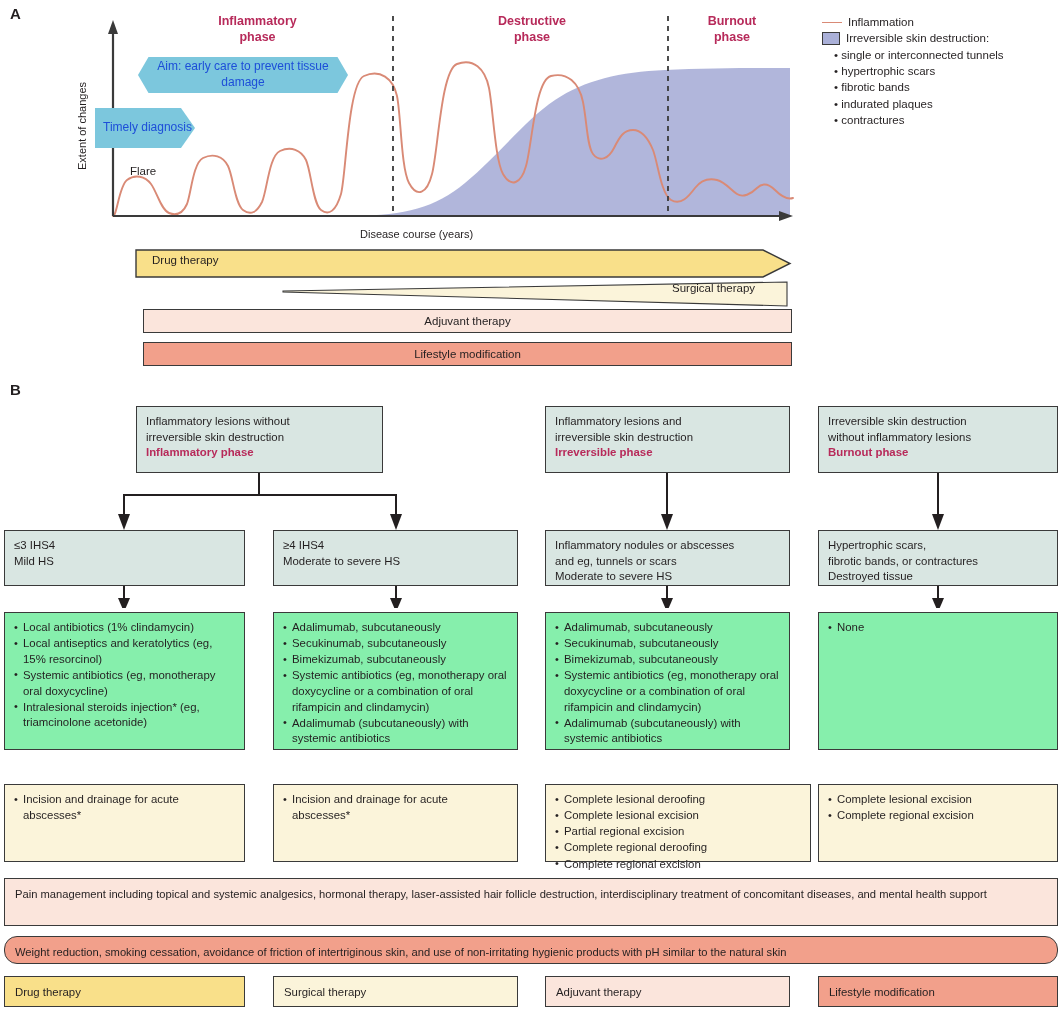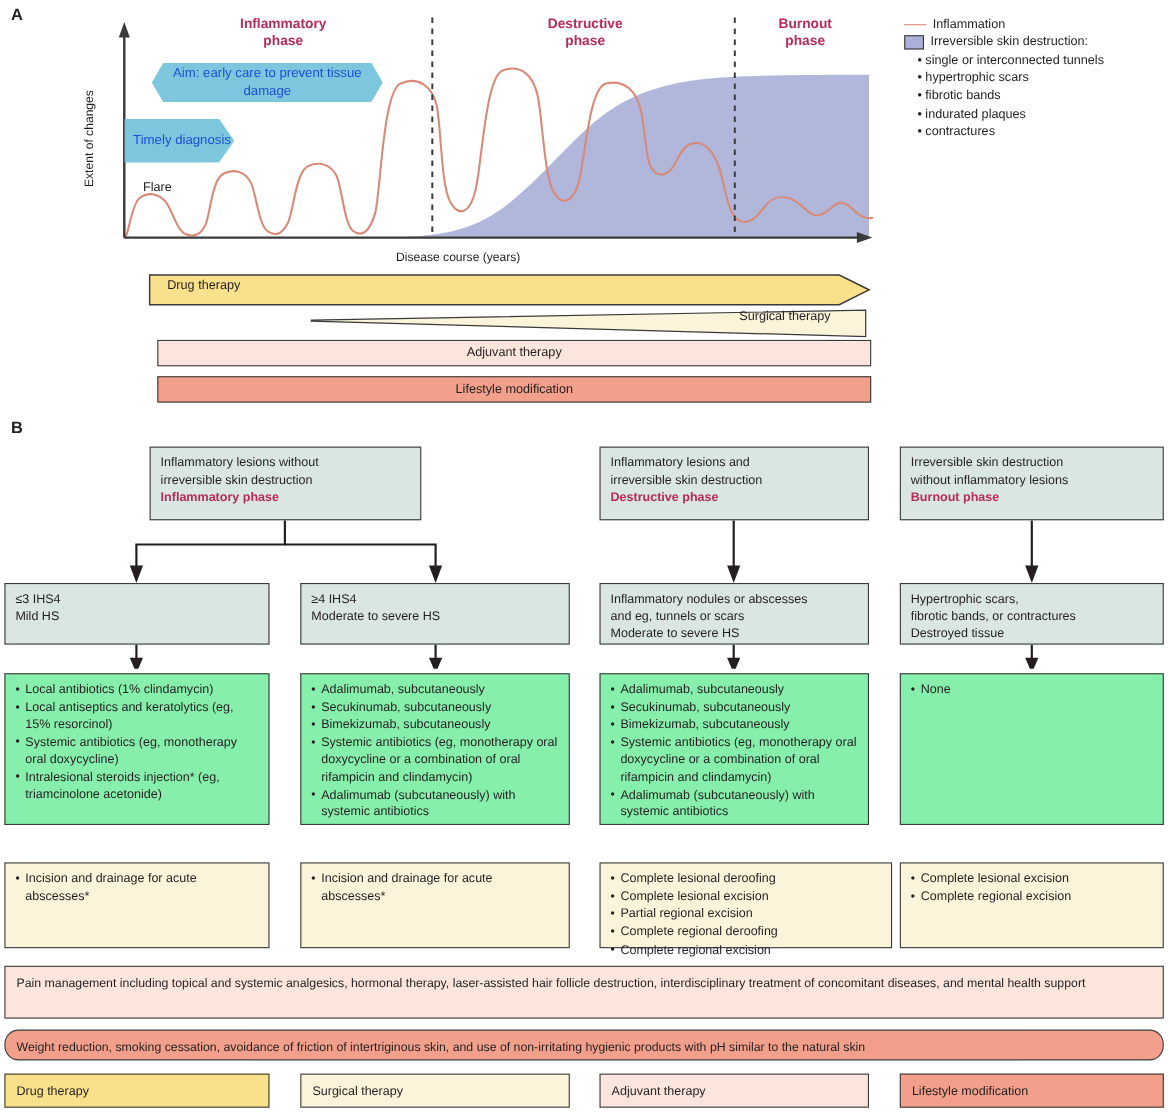--- a/index.html
+++ b/index.html
@@ -167,21 +167,21 @@
     <path stroke="#3a3a3a" stroke-width="2.2" fill="none" d="M8,208 L678,208"></path>
     <path fill="#3a3a3a" d="M688,208 L674,203 L674,213 Z"></path>
 
     <path stroke="#3a3a3a" stroke-width="1.8" stroke-dasharray="5,5" fill="none" d="M288,8 L288,208"></path>
     <path stroke="#3a3a3a" stroke-width="1.8" stroke-dasharray="5,5" fill="none" d="M563,8 L563,208"></path>
   </svg>
 
   <div class="chev both" style="left:138px;top:57px;width:210px;height:36px;">
     <span>Aim: early care to prevent tissue damage</span>
   </div>
-  <div class="chev right" style="left:113px;top:108px;width:92px;height:40px;">
+  <div class="chev right" style="left:95px;top:108px;width:92px;height:40px;">
     <span>Timely diagnosis</span>
   </div>
 
   <div class="flare-label" style="left:130px;top:165px;">Flare</div>
 
   <div class="axis-xlabel" style="left:360px;top:228px;width:200px;">Disease course (years)</div>
 
   <div class="legend" style="left:822px;top:14px;">
     <div class="legend-row">
       <span class="legend-line"></span>
@@ -256,21 +256,21 @@
 
   <div class="bx teal" style="left:136px;top:28px;width:247px;height:67px;">
     <div>Inflammatory lesions without</div>
     <div>irreversible skin destruction</div>
     <div class="phase-red">Inflammatory phase</div>
   </div>
 
   <div class="bx teal" style="left:545px;top:28px;width:245px;height:67px;">
     <div>Inflammatory lesions and</div>
     <div>irreversible skin destruction</div>
-    <div class="phase-red">Destructive phase</div>
+    <div class="phase-red">Irreversible phase</div>
   </div>
 
   <div class="bx teal" style="left:818px;top:28px;width:240px;height:67px;">
     <div>Irreversible skin destruction</div>
     <div>without inflammatory lesions</div>
     <div class="phase-red">Burnout phase</div>
   </div>
 
   <div class="bx teal" style="left:4px;top:152px;width:241px;height:56px;">
     <div>≤3 IHS4</div>

